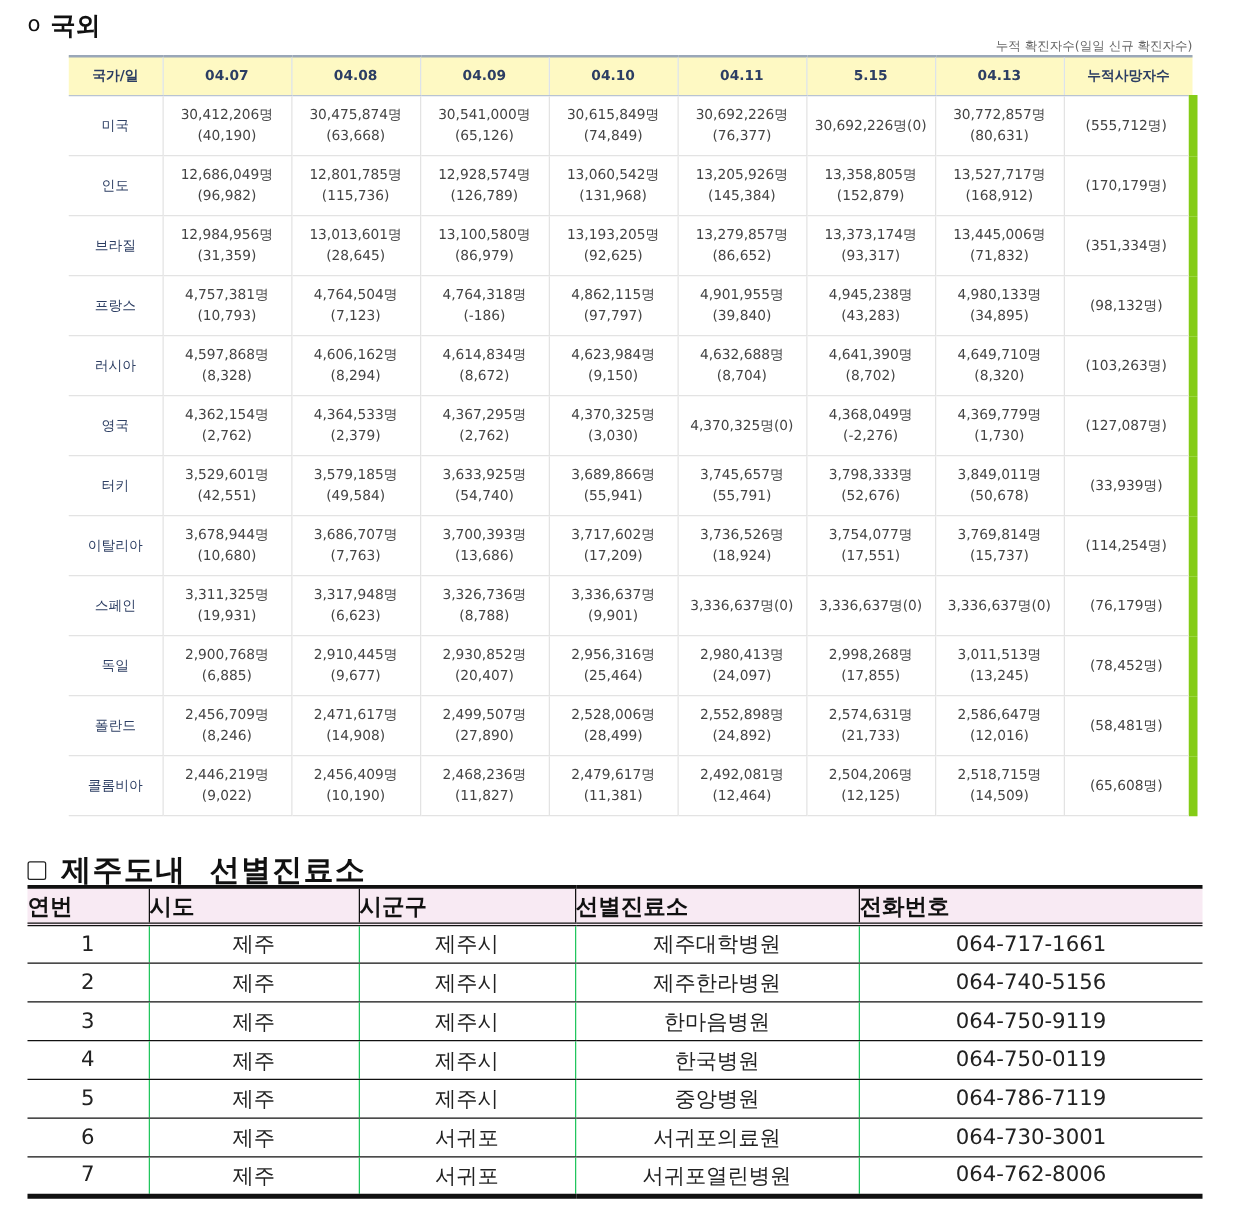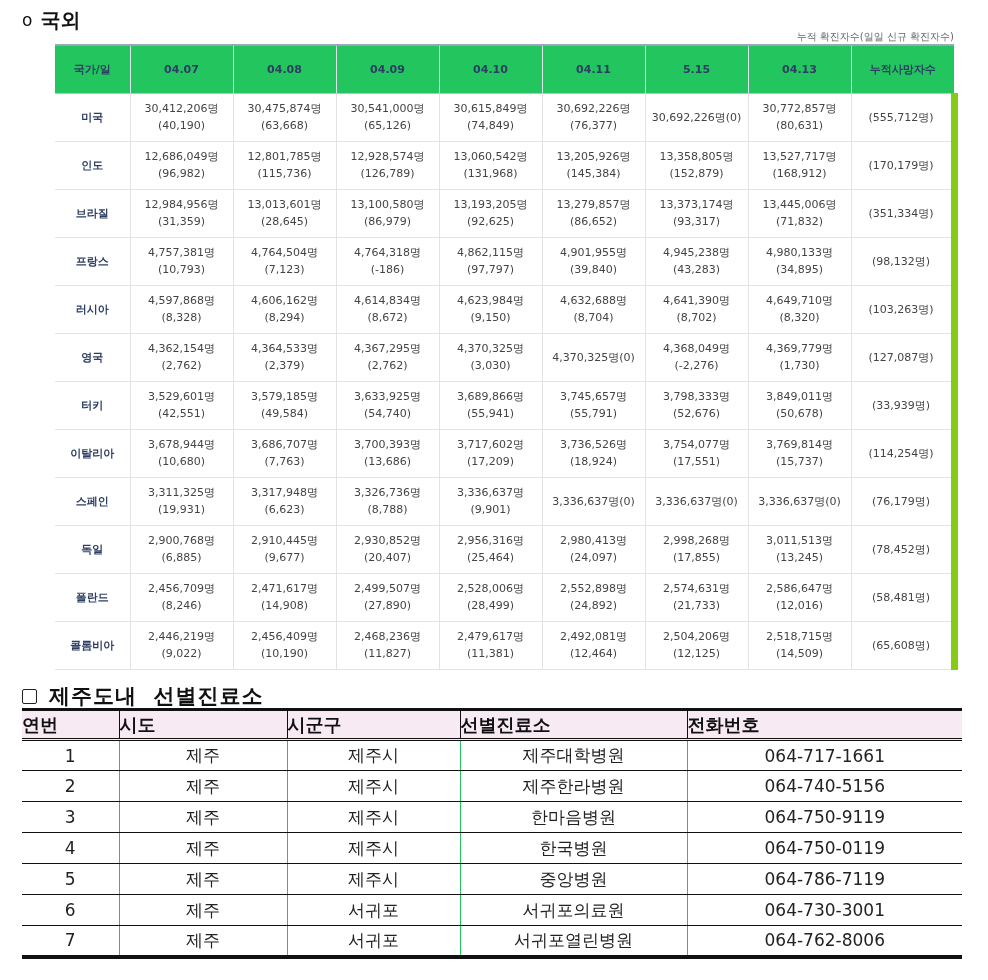--- a/index.html
+++ b/index.html
@@ -4,28 +4,28 @@
 <style>
   * { box-sizing: border-box; margin: 0; padding: 0; }
   html, body { width: 988px; height: 980px; background: #ffffff; overflow: hidden; }
   body { position: relative; font-family: "DejaVu Sans", "Liberation Sans", sans-serif; color: #333; }
 
   .sec1-title { position: absolute; left: 22px; top: 6px; height: 28px; display: flex; align-items: center; font-size: 20px; font-weight: bold; color: #111; }
   .sec1-title .bullet { font-size: 17px; font-weight: normal; margin-right: 8px; }
   .unit-note { position: absolute; right: 34px; top: 30px; font-size: 10px; color: #666; }
 
   .t1 { position: absolute; left: 55px; top: 44px; width: 899px; border-collapse: collapse; table-layout: fixed; }
-  .t1 th { background: #22c55e; color: #2c3e63; font-size: 11px; font-weight: bold; height: 48px; border-top: 2px solid #9aa7b8; border-bottom: 1px solid #b9c4d2; border-left: 1px solid #dde3ea; text-align: center; }
+  .t1 th { background: #fef9c3; color: #2c3e63; font-size: 11px; font-weight: bold; height: 31px; border-top: 2px solid #9aa7b8; border-bottom: 1px solid #b9c4d2; border-left: 1px solid #dde3ea; text-align: center; }
   .t1 th:first-child { border-left: none; }
   .t1 td { height: 48px; border-bottom: 1px solid #e3e3e3; border-left: 1px solid #e3e3e3; text-align: center; vertical-align: middle; font-size: 11px; color: #444; line-height: 17px; }
-  .t1 td:first-child { border-left: none; color: #2c3e63; font-weight: bold; font-size: 11px; }
+  .t1 td:first-child { border-left: none; color: #2c3e63; font-weight: normal; font-size: 11px; }
   .t1 td:last-child { border-right: 7px solid #84cc16; }
   .t1 .tot, .t1 .new { display: block; }
 
-  .sec2-title { position: absolute; left: 22px; top: 684px; height: 24px; display: flex; align-items: center; font-size: 21px; font-weight: bold; color: #111; letter-spacing: 1px; }
+  .sec2-title { position: absolute; left: 22px; top: 684px; height: 24px; display: flex; align-items: center; font-size: 24px; font-weight: bold; color: #111; letter-spacing: 1px; }
   .sec2-title .box { width: 15px; height: 15px; border: 1.5px solid #222; border-radius: 2px; margin-right: 12px; display: inline-block; }
 
   .t2 { position: absolute; left: 22px; top: 708px; width: 940px; border-collapse: collapse; table-layout: fixed; }
   .t2 th { background: #f8eaf3; font-size: 18px; font-weight: bold; color: #111; height: 30px; border-top: 3px solid #111; border-bottom: 3px double #111; border-left: 1px solid #111; text-align: left; }
   .t2 th:first-child { border-left: none; }
   .t2 td { height: 31px; font-size: 17px; color: #222; text-align: center; border-bottom: 1px solid #111; border-left: 1px solid #22c55e; }
   .t2 td:first-child { border-left: none; }
   .t2 tr:last-child td { border-bottom: 4px solid #111; }
 </style>
 </head>

